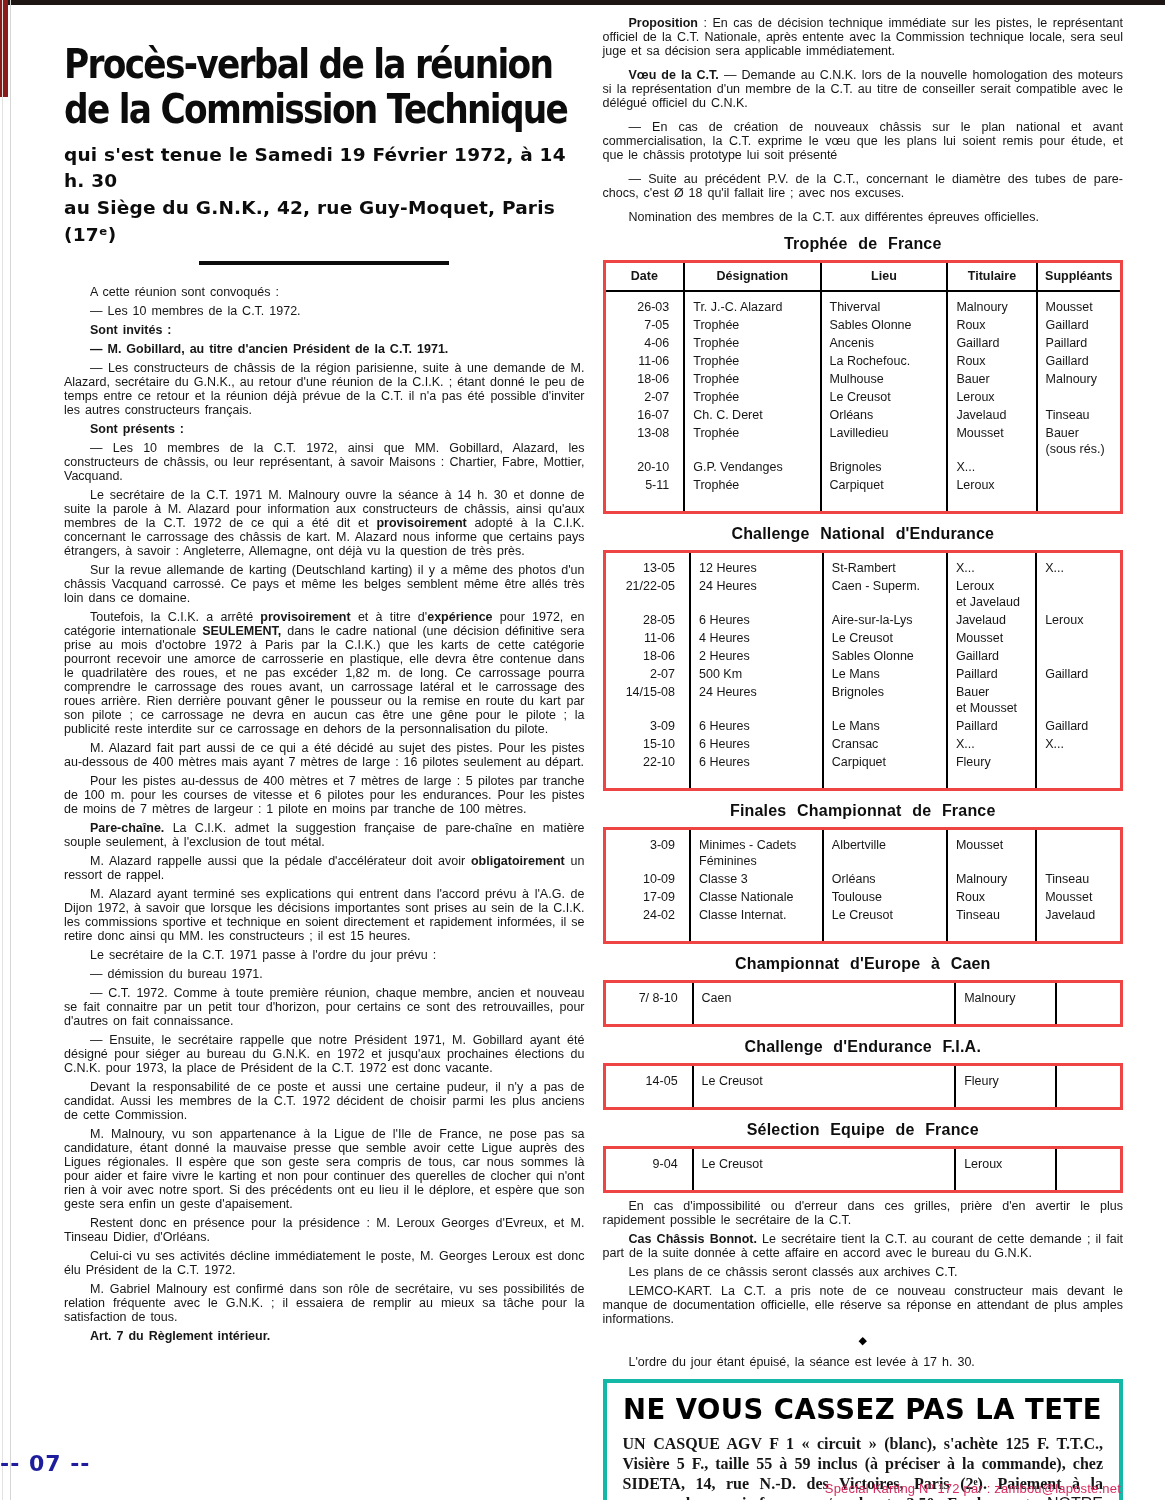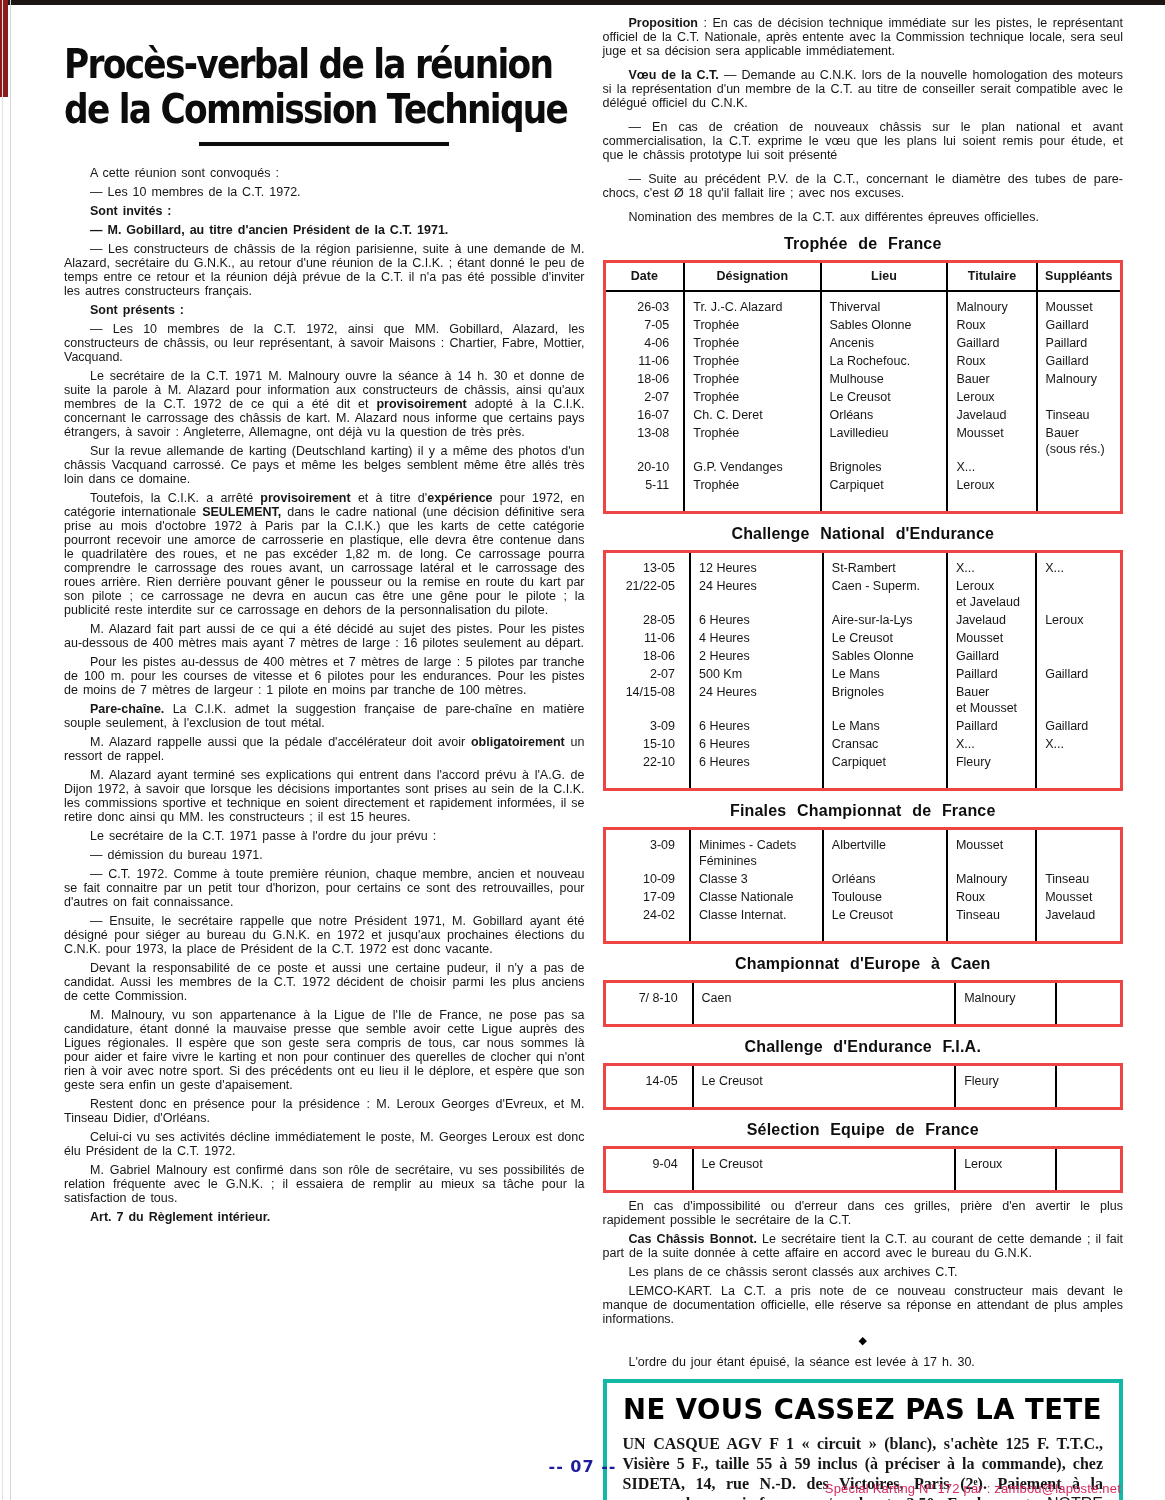--- a/index.html
+++ b/index.html
@@ -58,39 +58,40 @@
   
   .ad-box{border:4px solid #14b8a6;margin-top:10px;padding:12px 16px 14px;}
   .ad-headline{font-family:"DejaVu Sans","Liberation Sans",sans-serif;font-weight:bold;
     font-size:28px;line-height:1.1;letter-spacing:0.5px;white-space:nowrap;color:#000;
     transform:scaleX(0.98);transform-origin:0 50%;margin-bottom:8px;}
   .ad-body{margin:0;font-size:16px;line-height:20px;text-align:justify;word-spacing:2px;}
   .ad-body b{font-family:Liberation Serif, serif;font-weight:bold;}
   .ad-body span{font-family:"Liberation Sans",sans-serif;font-weight:normal;}
 
   
-  .page-number{position:absolute;bottom:24px;left:0;right:0;text-align:center;
+  .page-number{position:absolute;bottom:24px;left:0;right:0;
     font-family:"DejaVu Sans","Liberation Sans",sans-serif;font-weight:bold;
-    font-size:16px;letter-spacing:1px;color:#1d1d9e;}
+    font-size:22px;letter-spacing:1px;color:#1d1d9e;}
   .credit{position:absolute;bottom:4px;right:44px;font-size:13px;color:#d42a5e;
     letter-spacing:0.2px;}
 </style>
 </head>
 <body>
 
 <div class="page">
   <div class="top-rule"></div>
   <div class="left-red-stripe"></div>
   <div class="edge-line-a"></div>
   <div class="edge-line-b"></div>
 
   <div class="content">
 
     <div class="col col-left">
       <h1 class="title"><span>Procès-verbal de la réunion</span><br><span>de la Commission Technique</span></h1>
+      <h2 class="subtitle"><span>qui s'est tenue le Samedi 19 Février 1972, à 14 h. 30</span><br><span>au Siège du G.N.K., 42, rue Guy-Moquet, Paris (17ᵉ)</span></h2>
       <hr class="title-rule">
       <div>
           <p class="para"><span>A cette réunion sont convoqués :</span></p>
           <p class="para"><span>— Les 10 membres de la C.T. 1972.</span></p>
           <p class="para"><b>Sont invités :</b></p>
           <p class="para"><b>— M. Gobillard, au titre d'ancien Président de la C.T. 1971.</b></p>
           <p class="para"><span>— Les constructeurs de châssis de la région parisienne, suite à une demande de M. Alazard, secrétaire du G.N.K., au retour d'une réunion de la C.I.K. ; étant donné le peu de temps entre ce retour et la réunion déjà prévue de la C.T. il n'a pas été possible d'inviter les autres constructeurs français.</span></p>
           <p class="para"><b>Sont présents :</b></p>
           <p class="para"><span>— Les 10 membres de la C.T. 1972, ainsi que MM. Gobillard, Alazard, les constructeurs de châssis, ou leur représentant, à savoir Maisons : Chartier, Fabre, Mottier, Vacquand.</span></p>
           <p class="para"><span>Le secrétaire de la C.T. 1971 M. Malnoury ouvre la séance à 14 h. 30 et donne de suite la parole à M. Alazard pour information aux constructeurs de châssis, ainsi qu'aux membres de la C.T. 1972 de ce qui a été dit et </span><b>provisoirement</b><span> adopté à la C.I.K. concernant le carrossage des châssis de kart. M. Alazard nous informe que certains pays étrangers, à savoir : Angleterre, Allemagne, ont déjà vu la question de très près.</span></p>

